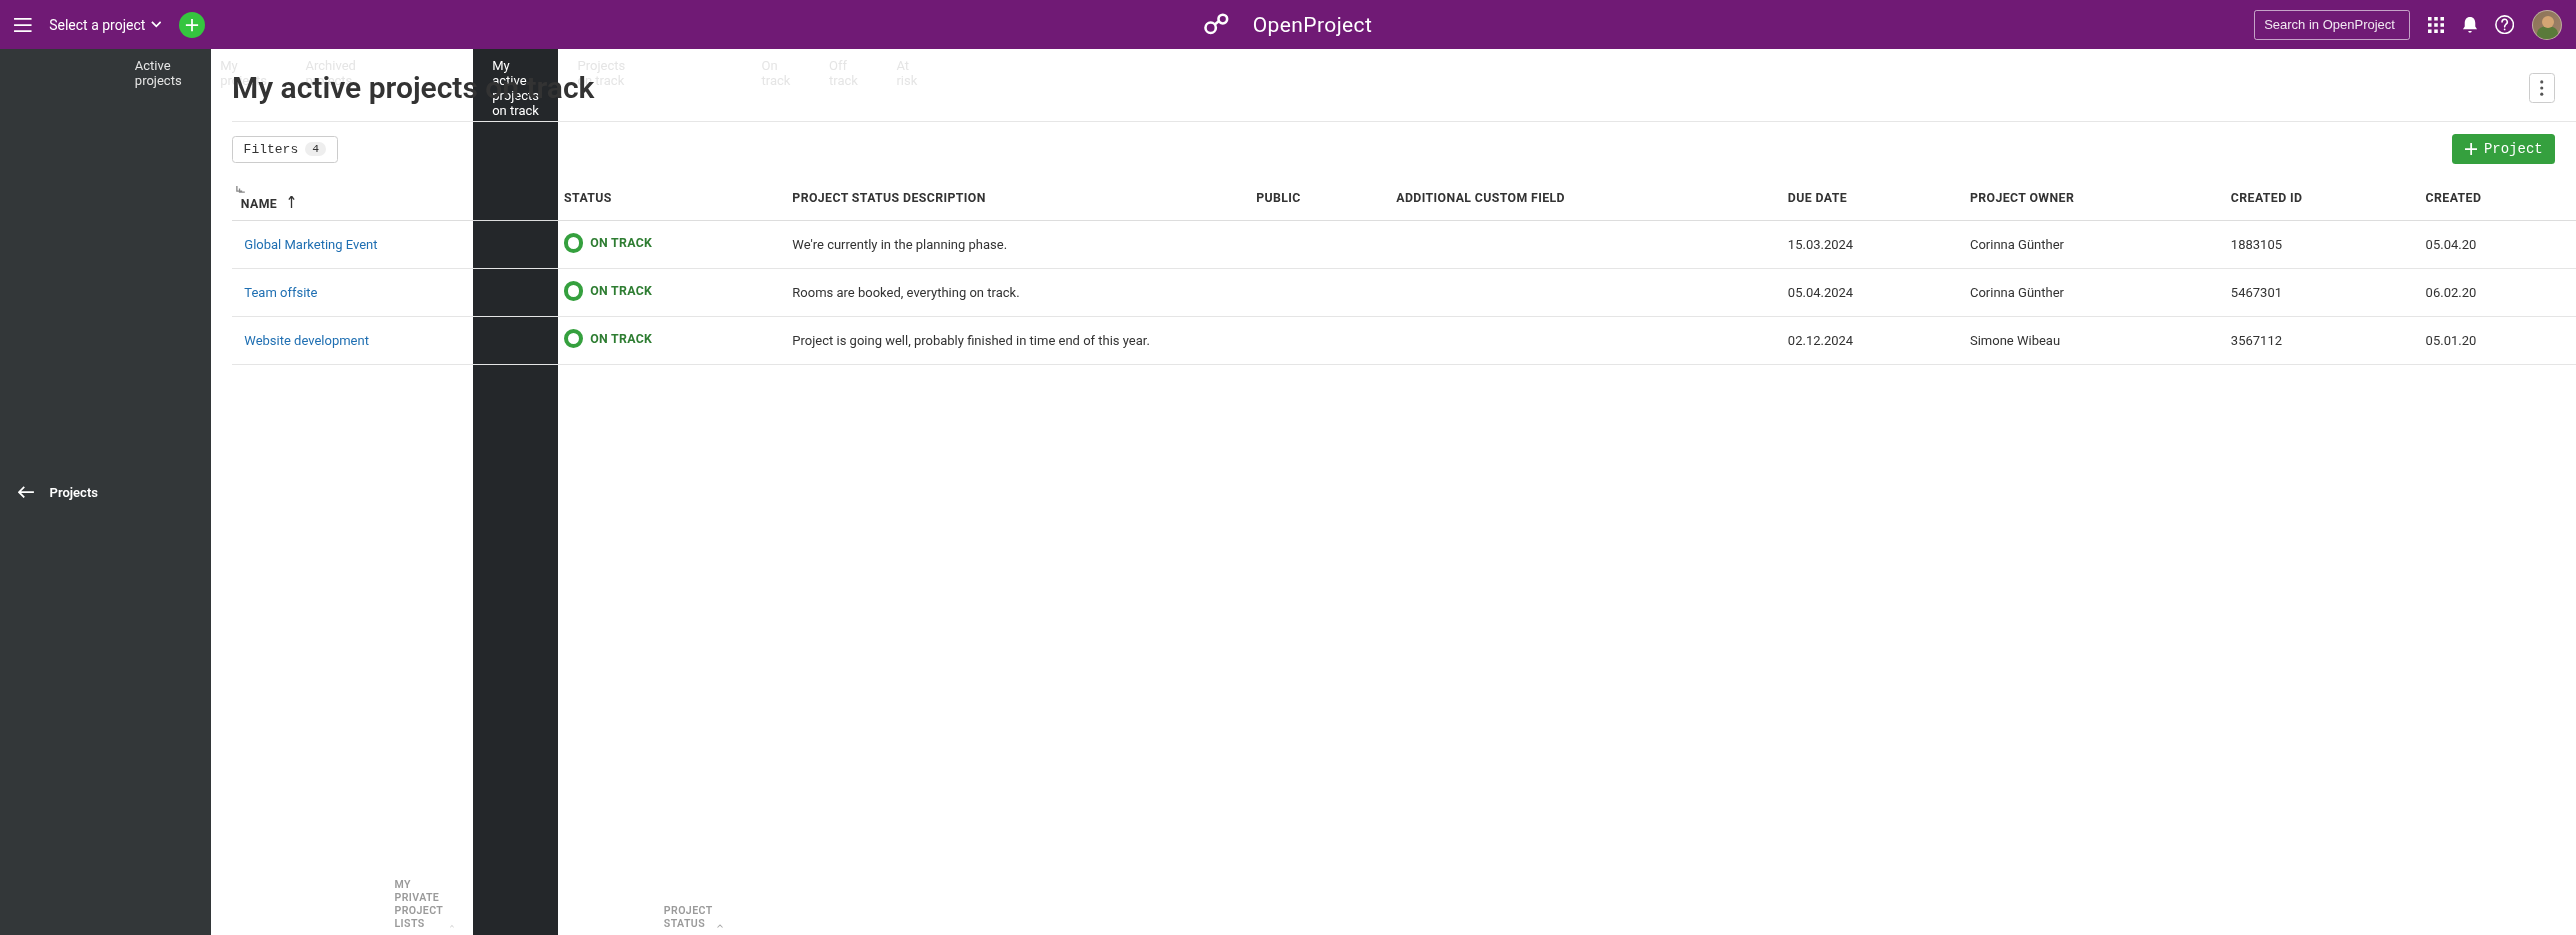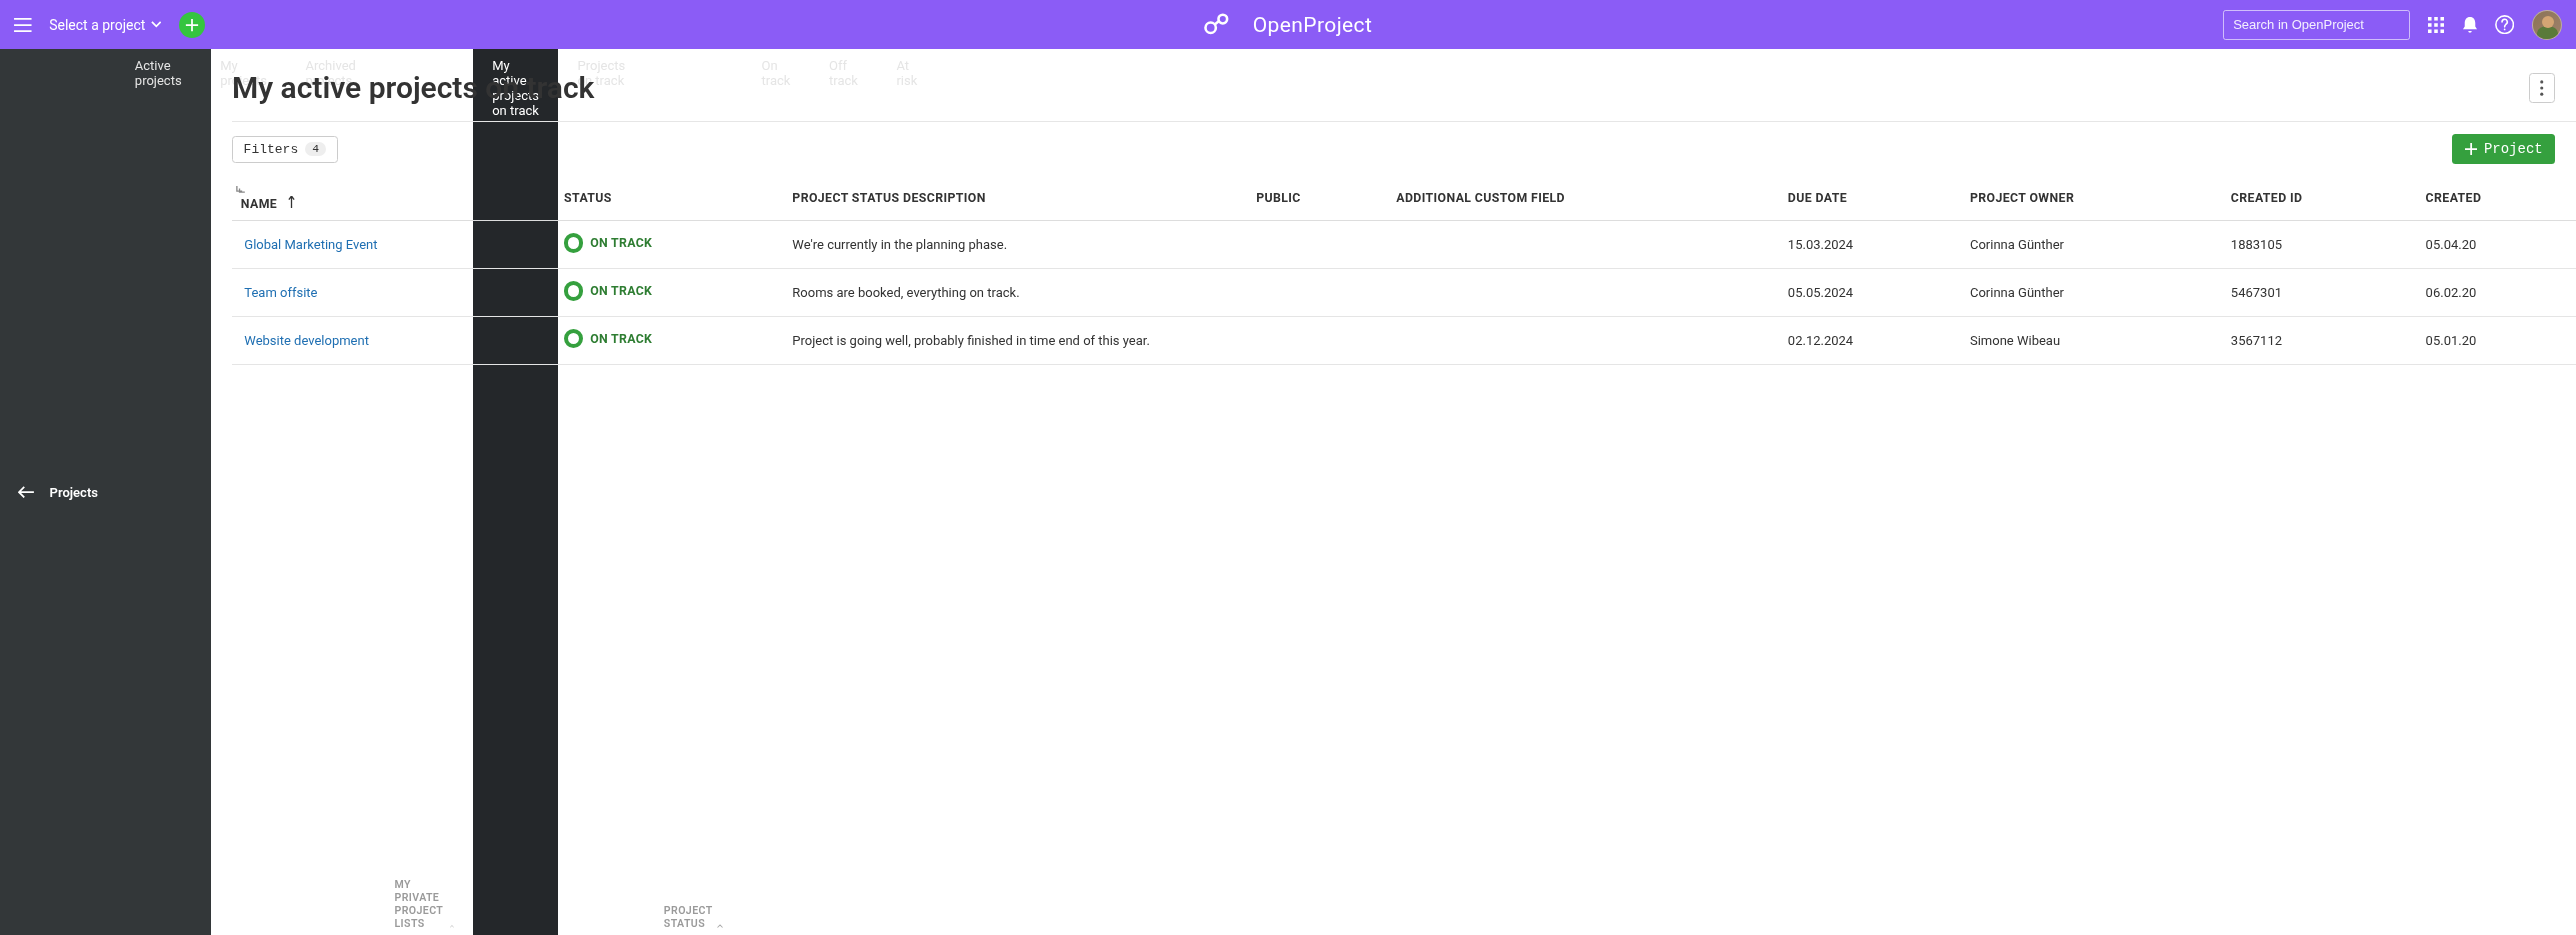--- a/index.html
+++ b/index.html
@@ -7,40 +7,40 @@
       font-family: -apple-system, BlinkMacSystemFont, "Segoe UI", Roboto, sans-serif;
       font-size: 12.3px;
       color: #333;
       background: #fff;
       overflow: hidden;
     }
 
     
     .topbar {
       height: 49px;
-      background: #8b5cf6;
+      background: #701a75;
       display: flex;
       align-items: center;
       padding: 0 14px;
       color: #fff;
     }
     .topbar .left { display: flex; align-items: center; gap: 17.6px; }
     .topbar .center { position: absolute; left: 50%; transform: translateX(-50%); display:flex; align-items:center; gap:23px;}
     .topbar .right { margin-left: auto; display: flex; align-items: center; gap: 17.6px; }
     .hamburger { cursor: pointer; }
     .project-select { display:flex; align-items:center; gap:5.3px; cursor:pointer; font-size:14px;}
     .add-btn {
       width: 26px; height: 26px; border-radius: 50%;
       background: #35c53f; display:flex; align-items:center; justify-content:center;
       cursor:pointer;
     }
     .logo-text { font-size: 21px; font-weight: 400; letter-spacing: 0.4px; }
     .search-box {
       display:flex; align-items:center; border: 0.9px solid rgba(255,255,255,0.6);
-      border-radius: 2.6px; padding: 3.5px 8.8px; width: 187px; height:30px;
+      border-radius: 2.6px; padding: 3.5px 8.8px; width: 156px; height:30px;
     }
     .search-box input {
       background: transparent; border: none; color: #fff; flex:1;
       font-size: 13px; outline:none;
     }
     .search-box input::placeholder { color: rgba(255,255,255,0.9); }
     .topbar-icon { cursor:pointer; display:flex; align-items:center; justify-content:center; }
     .avatar { width:30px; height:30px; border-radius:50%; background: linear-gradient(135deg,#8b7355,#a0826d); cursor:pointer; border:0.9px solid rgba(255,255,255,0.4); position:relative; overflow:hidden;}
     .avatar::after{ content:''; position:absolute; width:12.3px; height:12.3px; background:#d4a574; border-radius:50%; top:5.3px; left:8.8px;}
     .avatar::before{ content:''; position:absolute; width:21px; height:14px; background:#5a7a3a; bottom:-1.8px; left:4.4px; border-radius:50% 50% 0 0;}
@@ -290,21 +290,21 @@
     <td><span class="proj-link">Team offsite</span></td>
     <td>
       <span class="status-pill">
         <span class="status-dot"></span>
         <span class="status-text">ON TRACK</span>
       </span>
     </td>
     <td class="desc-col">Rooms are booked, everything on track.</td>
     <td></td>
     <td></td>
-    <td>05.05.2024</td>
+    <td>05.04.2024</td>
     <td>Corinna Günther</td>
     <td>5467301</td>
     <td>06.02.20</td>
   </tr>
             <tr>
     <td><span class="proj-link">Website development</span></td>
     <td>
       <span class="status-pill">
         <span class="status-dot"></span>
         <span class="status-text">ON TRACK</span>

